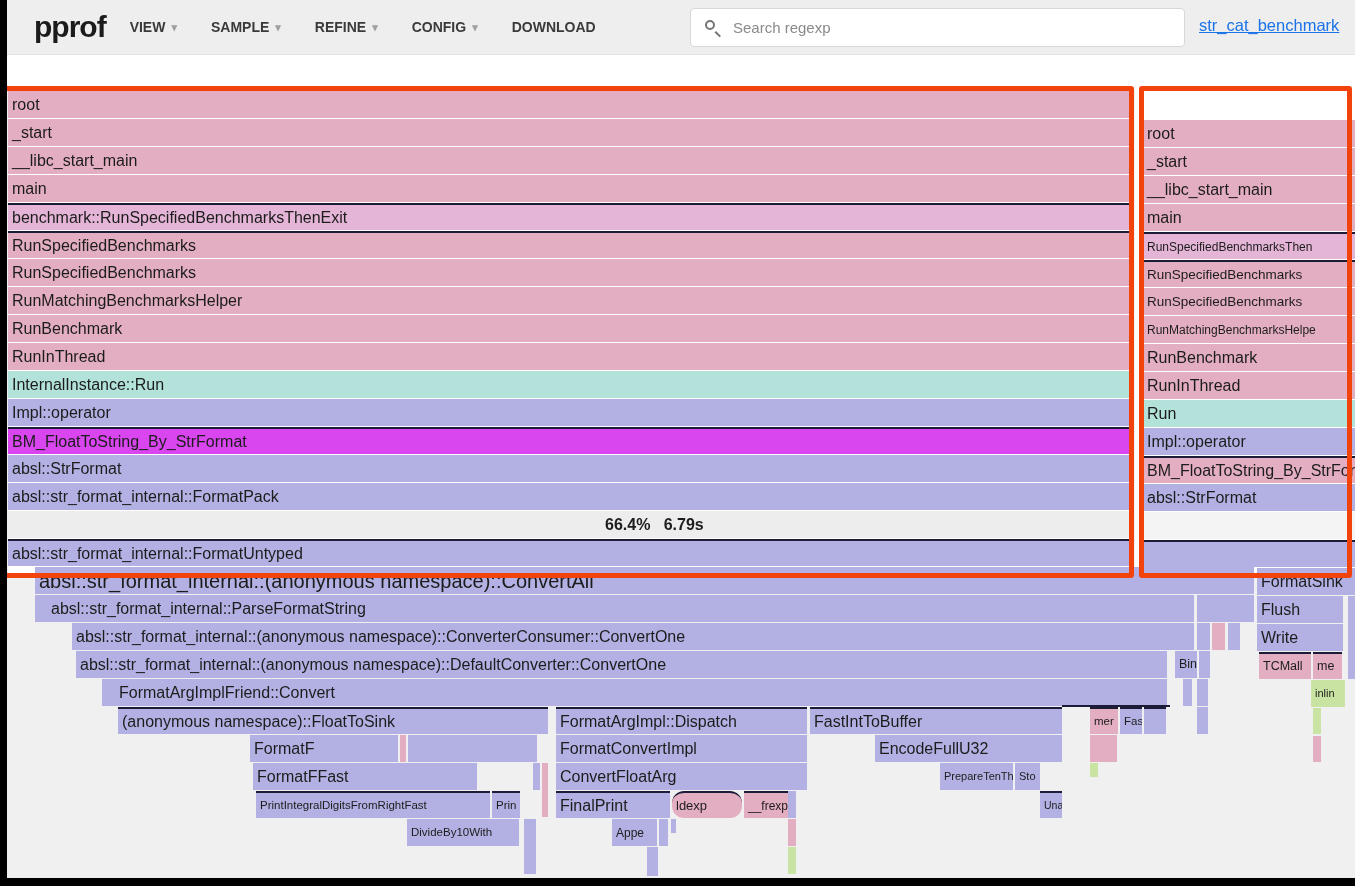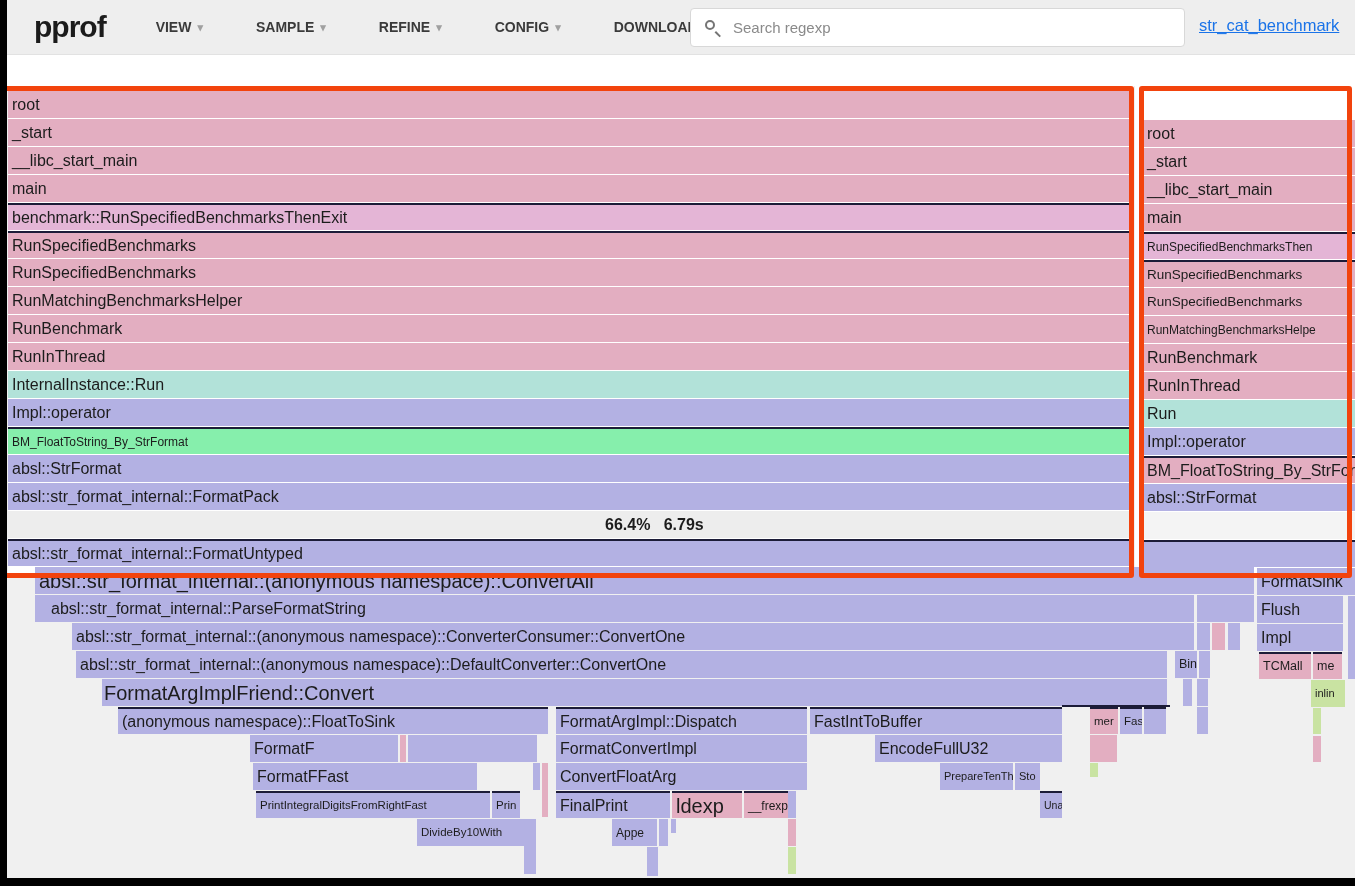--- a/index.html
+++ b/index.html
@@ -3,21 +3,21 @@
 <meta charset="utf-8">
 <style>
   html,body{margin:0;padding:0;background:#888;}
   *{box-sizing:border-box;}
   #screen{position:relative;width:1355px;height:886px;background:#fff;overflow:hidden;
     font-family:"Liberation Sans",sans-serif;}
   
   #topbar{position:absolute;left:0;top:0;width:1355px;height:55px;background:#eeeeee;
     border-bottom:1px solid #e2e2e2;display:flex;align-items:center;z-index:20;}
   #logo{font-size:30px;font-weight:bold;color:#1b1b1b;margin-left:34px;letter-spacing:-1px;}
-  #menus{display:flex;margin-left:50px;gap:19px;}
+  #menus{display:flex;margin-left:24px;}
   .menu{font-size:14px;font-weight:bold;color:#3a3a3a;margin-right:34px;display:flex;align-items:center;cursor:pointer;}
   .caret{font-size:11px;color:#a0a0a0;margin-left:6px;}
   #searchwrap{position:absolute;left:690px;top:8px;width:495px;height:39px;background:#fff;
     border:1px solid #d8d8d8;border-radius:4px;display:flex;align-items:center;}
   .mag{position:relative;width:16px;height:16px;margin-left:14px;margin-right:10px;}
   .mag .c{position:absolute;left:0;top:0;width:10px;height:10px;border:2px solid #757575;border-radius:50%;}
   .mag .h{position:absolute;left:11px;top:11px;width:7px;height:2px;background:#757575;transform:rotate(45deg);transform-origin:0 0;}
   #searchinput{border:none;outline:none;flex:1;font-size:15px;color:#333;background:transparent;
     font-family:"Liberation Sans",sans-serif;}
   #searchinput::placeholder{color:#8a8a8a;}
@@ -51,21 +51,21 @@
         <div class="box" style="left: 8px; top: 92px; width: 1124px; height: 27px; background: rgb(227, 174, 193); font-size: 16px; padding-left: 4px;">__libc_start_main</div>
         <div class="box" style="left: 8px; top: 120px; width: 1124px; height: 27px; background: rgb(227, 174, 193); font-size: 16px; padding-left: 4px;">main</div>
         <div class="box tl" style="left: 8px; top: 148px; width: 1124px; height: 27px; background: rgb(228, 181, 214); font-size: 16px; padding-left: 4px;">benchmark::RunSpecifiedBenchmarksThenExit</div>
         <div class="box tl" style="left: 8px; top: 176px; width: 1124px; height: 27px; background: rgb(227, 174, 193); font-size: 16px; padding-left: 4px;">RunSpecifiedBenchmarks</div>
         <div class="box" style="left: 8px; top: 204px; width: 1124px; height: 27px; background: rgb(227, 174, 193); font-size: 16px; padding-left: 4px;">RunSpecifiedBenchmarks</div>
         <div class="box" style="left: 8px; top: 232px; width: 1124px; height: 27px; background: rgb(227, 174, 193); font-size: 16px; padding-left: 4px;">RunMatchingBenchmarksHelper</div>
         <div class="box" style="left: 8px; top: 260px; width: 1124px; height: 27px; background: rgb(227, 174, 193); font-size: 16px; padding-left: 4px;">RunBenchmark</div>
         <div class="box" style="left: 8px; top: 288px; width: 1124px; height: 27px; background: rgb(227, 174, 193); font-size: 16px; padding-left: 4px;">RunInThread</div>
         <div class="box" style="left: 8px; top: 316px; width: 1124px; height: 27px; background: rgb(178, 226, 217); font-size: 16px; padding-left: 4px;">InternalInstance::Run</div>
         <div class="box" style="left: 8px; top: 344px; width: 1124px; height: 27px; background: rgb(179, 177, 227); font-size: 16px; padding-left: 4px;">Impl::operator</div>
-        <div class="box tl" style="left: 8px; top: 372px; width: 1124px; height: 27px; background: #86efac; font-size: 12px; padding-left: 4px;">BM_FloatToString_By_StrFormat</div>
+        <div class="box tl" style="left: 8px; top: 372px; width: 1124px; height: 27px; background: #d946ef; font-size: 16px; padding-left: 4px;">BM_FloatToString_By_StrFormat</div>
         <div class="box" style="left: 8px; top: 400px; width: 1124px; height: 27px; background: rgb(179, 177, 227); font-size: 16px; padding-left: 4px;">absl::StrFormat</div>
         <div class="box" style="left: 8px; top: 428px; width: 1124px; height: 27px; background: rgb(179, 177, 227); font-size: 16px; padding-left: 4px;">absl::str_format_internal::FormatPack</div>
         <div class="box" style="left: 8px; top: 456px; width: 1124px; height: 27px; background: rgb(237, 237, 237); font-size: 16px; padding-left: 597px; font-weight: bold;">66.4%   6.79s</div>
         <div class="box tl" style="left: 8px; top: 484px; width: 1124px; height: 27px; background: rgb(179, 177, 227); font-size: 16px; padding-left: 4px;">absl::str_format_internal::FormatUntyped</div>
         <div class="box" style="left: 1143px; top: 65px; width: 212px; height: 27px; background: rgb(227, 174, 193); font-size: 16px; padding-left: 4px;">root</div>
         <div class="box" style="left: 1143px; top: 93px; width: 212px; height: 27px; background: rgb(227, 174, 193); font-size: 16px; padding-left: 4px;">_start</div>
         <div class="box" style="left: 1143px; top: 121px; width: 212px; height: 27px; background: rgb(227, 174, 193); font-size: 16px; padding-left: 4px;">__libc_start_main</div>
         <div class="box" style="left: 1143px; top: 149px; width: 212px; height: 27px; background: rgb(227, 174, 193); font-size: 16px; padding-left: 4px;">main</div>
         <div class="box tl" style="left: 1143px; top: 177px; width: 212px; height: 27px; background: rgb(228, 181, 214); font-size: 12px; padding-left: 4px;">RunSpecifiedBenchmarksThen</div>
         <div class="box tl" style="left: 1143px; top: 205px; width: 212px; height: 27px; background: rgb(227, 174, 193); font-size: 13.5px; padding-left: 4px;">RunSpecifiedBenchmarks</div>
@@ -82,21 +82,21 @@
         <div class="box" style="left: 35px; top: 512px; width: 1219px; height: 27px; background: rgb(179, 177, 227); font-size: 20px; padding-left: 4px;">absl::str_format_internal::(anonymous namespace)::ConvertAll</div>
         <div class="box" style="left: 35px; top: 540px; width: 1159px; height: 27px; background: rgb(179, 177, 227); font-size: 16px; padding-left: 16px;">absl::str_format_internal::ParseFormatString</div>
         <div class="box" style="left: 1197px; top: 540px; width: 57px; height: 27px; background: rgb(179, 177, 227); font-size: 16px; padding-left: 4px;"></div>
         <div class="box" style="left: 72px; top: 568px; width: 1122px; height: 27px; background: rgb(179, 177, 227); font-size: 16px; padding-left: 4px;">absl::str_format_internal::(anonymous namespace)::ConverterConsumer::ConvertOne</div>
         <div class="box" style="left: 1197px; top: 568px; width: 13px; height: 27px; background: rgb(179, 177, 227); font-size: 16px; padding-left: 4px;"></div>
         <div class="box" style="left: 1212px; top: 568px; width: 13px; height: 27px; background: rgb(227, 174, 193); font-size: 16px; padding-left: 4px;"></div>
         <div class="box" style="left: 1228px; top: 568px; width: 12px; height: 27px; background: rgb(179, 177, 227); font-size: 16px; padding-left: 4px;"></div>
         <div class="box" style="left: 76px; top: 596px; width: 1091px; height: 27px; background: rgb(179, 177, 227); font-size: 16px; padding-left: 4px;">absl::str_format_internal::(anonymous namespace)::DefaultConverter::ConvertOne</div>
         <div class="box" style="left: 1175px; top: 596px; width: 22px; height: 27px; background: rgb(179, 177, 227); font-size: 12.5px; padding-left: 4px;">Bin</div>
         <div class="box" style="left: 1199px; top: 596px; width: 11px; height: 27px; background: rgb(179, 177, 227); font-size: 16px; padding-left: 4px;"></div>
-        <div class="box" style="left: 102px; top: 624px; width: 1065px; height: 27px; background: rgb(179, 177, 227); font-size: 20px; padding-left: 2px;">FormatArgImplFriend::Convert</div>
+        <div class="box" style="left: 102px; top: 624px; width: 1065px; height: 27px; background: rgb(179, 177, 227); font-size: 16px; padding-left: 17px;">FormatArgImplFriend::Convert</div>
         <div class="box" style="left: 1183px; top: 624px; width: 9px; height: 27px; background: rgb(179, 177, 227); font-size: 16px; padding-left: 4px;"></div>
         <div class="box" style="left: 1197px; top: 624px; width: 11px; height: 27px; background: rgb(179, 177, 227); font-size: 16px; padding-left: 4px;"></div>
         <div class="box tl" style="left: 118px; top: 652px; width: 430px; height: 27px; background: rgb(179, 177, 227); font-size: 16px; padding-left: 4px;">(anonymous namespace)::FloatToSink</div>
         <div class="box tl" style="left: 556px; top: 652px; width: 251px; height: 27px; background: rgb(179, 177, 227); font-size: 16px; padding-left: 4px;">FormatArgImpl::Dispatch</div>
         <div class="box tl" style="left: 810px; top: 652px; width: 252px; height: 27px; background: rgb(179, 177, 227); font-size: 16px; padding-left: 4px;">FastIntToBuffer</div>
         <div class="box tl" style="left: 1090px; top: 652px; width: 28px; height: 27px; background: rgb(227, 174, 193); font-size: 11.5px; padding-left: 4px;">mer</div>
         <div class="box tl" style="left: 1120px; top: 652px; width: 22px; height: 27px; background: rgb(179, 177, 227); font-size: 11.5px; padding-left: 4px;">Fas</div>
         <div class="box tl" style="left: 1144px; top: 652px; width: 22px; height: 27px; background: rgb(179, 177, 227); font-size: 16px; padding-left: 4px;"></div>
         <div class="box" style="left: 1197px; top: 652px; width: 11px; height: 27px; background: rgb(179, 177, 227); font-size: 16px; padding-left: 4px;"></div>
         <div class="box" style="left: 250px; top: 680px; width: 148px; height: 27px; background: rgb(179, 177, 227); font-size: 16px; padding-left: 4px;">FormatF</div>
@@ -108,35 +108,35 @@
         <div class="box" style="left: 253px; top: 708px; width: 224px; height: 27px; background: rgb(179, 177, 227); font-size: 16px; padding-left: 4px;">FormatFFast</div>
         <div class="box" style="left: 533px; top: 708px; width: 7px; height: 27px; background: rgb(179, 177, 227); font-size: 16px; padding-left: 4px;"></div>
         <div class="box" style="left: 542px; top: 708px; width: 6px; height: 54px; background: rgb(227, 174, 193); font-size: 16px; padding-left: 4px;"></div>
         <div class="box" style="left: 556px; top: 708px; width: 251px; height: 27px; background: rgb(179, 177, 227); font-size: 16px; padding-left: 4px;">ConvertFloatArg</div>
         <div class="box" style="left: 940px; top: 708px; width: 73px; height: 27px; background: rgb(179, 177, 227); font-size: 11px; padding-left: 4px;">PrepareTenTh</div>
         <div class="box" style="left: 1015px; top: 708px; width: 25px; height: 27px; background: rgb(179, 177, 227); font-size: 11px; padding-left: 4px;">Sto</div>
         <div class="box" style="left: 1090px; top: 708px; width: 8px; height: 14px; background: rgb(201, 227, 162); font-size: 16px; padding-left: 4px;"></div>
         <div class="box tl" style="left: 256px; top: 736px; width: 234px; height: 27px; background: rgb(179, 177, 227); font-size: 11.5px; padding-left: 4px;">PrintIntegralDigitsFromRightFast</div>
         <div class="box tl" style="left: 492px; top: 736px; width: 28px; height: 27px; background: rgb(179, 177, 227); font-size: 11.5px; padding-left: 4px;">Prin</div>
         <div class="box tl" style="left: 556px; top: 736px; width: 114px; height: 27px; background: rgb(179, 177, 227); font-size: 16px; padding-left: 4px;">FinalPrint</div>
-        <div class="box tl" style="left: 672px; top: 736px; width: 70px; height: 27px; background: rgb(227, 174, 193); font-size: 20px; padding-left: 4px;">ldexp</div>
+        <div class="box tl" style="left: 672px; top: 736px; width: 70px; height: 27px; background: rgb(227, 174, 193); font-size: 13px; padding-left: 4px; border-radius: 12px;">ldexp</div>
         <div class="box tl" style="left: 744px; top: 736px; width: 44px; height: 27px; background: rgb(227, 174, 193); font-size: 12px; padding-left: 4px;">__frexp</div>
         <div class="box" style="left: 788px; top: 736px; width: 8px; height: 27px; background: rgb(179, 177, 227); font-size: 16px; padding-left: 4px;"></div>
         <div class="box tl" style="left: 1040px; top: 736px; width: 22px; height: 27px; background: rgb(179, 177, 227); font-size: 10.5px; padding-left: 4px;">Una</div>
-        <div class="box" style="left: 417px; top: 764px; width: 112px; height: 27px; background: rgb(179, 177, 227); font-size: 11.5px; padding-left: 4px;">DivideBy10With</div>
+        <div class="box" style="left: 407px; top: 764px; width: 112px; height: 27px; background: rgb(179, 177, 227); font-size: 11.5px; padding-left: 4px;">DivideBy10With</div>
         <div class="box" style="left: 524px; top: 764px; width: 12px; height: 55px; background: rgb(179, 177, 227); font-size: 16px; padding-left: 4px;"></div>
         <div class="box" style="left: 612px; top: 764px; width: 45px; height: 27px; background: rgb(179, 177, 227); font-size: 12px; padding-left: 4px;">Appe</div>
         <div class="box" style="left: 659px; top: 764px; width: 9px; height: 27px; background: rgb(179, 177, 227); font-size: 16px; padding-left: 4px;"></div>
         <div class="box" style="left: 671px; top: 764px; width: 5px; height: 14px; background: rgb(179, 177, 227); font-size: 16px; padding-left: 4px;"></div>
         <div class="box" style="left: 788px; top: 764px; width: 8px; height: 27px; background: rgb(227, 174, 193); font-size: 16px; padding-left: 4px;"></div>
         <div class="box" style="left: 647px; top: 792px; width: 11px; height: 29px; background: rgb(179, 177, 227); font-size: 16px; padding-left: 4px;"></div>
         <div class="box" style="left: 788px; top: 792px; width: 8px; height: 27px; background: rgb(201, 227, 162); font-size: 16px; padding-left: 4px;"></div>
         <div class="box" style="left: 1257px; top: 513px; width: 98px; height: 27px; background: rgb(179, 177, 227); font-size: 16px; padding-left: 4px;">FormatSink</div>
         <div class="box" style="left: 1257px; top: 541px; width: 86px; height: 27px; background: rgb(179, 177, 227); font-size: 16px; padding-left: 4px;">Flush</div>
-        <div class="box" style="left: 1257px; top: 569px; width: 86px; height: 27px; background: rgb(179, 177, 227); font-size: 16px; padding-left: 4px;">Impl</div>
+        <div class="box" style="left: 1257px; top: 569px; width: 86px; height: 27px; background: rgb(179, 177, 227); font-size: 16px; padding-left: 4px;">Write</div>
         <div class="box" style="left: 1348px; top: 541px; width: 7px; height: 83px; background: rgb(179, 177, 227); font-size: 16px; padding-left: 4px;"></div>
         <div class="box tl" style="left: 1259px; top: 597px; width: 52px; height: 27px; background: rgb(227, 174, 193); font-size: 12.5px; padding-left: 4px;">TCMall</div>
         <div class="box tl" style="left: 1313px; top: 597px; width: 29px; height: 27px; background: rgb(227, 174, 193); font-size: 12.5px; padding-left: 4px;">me</div>
         <div class="box" style="left: 1311px; top: 625px; width: 34px; height: 27px; background: rgb(201, 227, 162); font-size: 11px; padding-left: 4px;">inlin</div>
         <div class="box" style="left: 1313px; top: 653px; width: 8px; height: 26px; background: rgb(201, 227, 162); font-size: 16px; padding-left: 4px;"></div>
         <div class="box" style="left: 1313px; top: 681px; width: 8px; height: 26px; background: rgb(227, 174, 193); font-size: 16px; padding-left: 4px;"></div>
         <div class="hline" style="left: 1062px; top: 650px; width: 108px; height: 2px;"></div>
       </div>
   </div>
 

